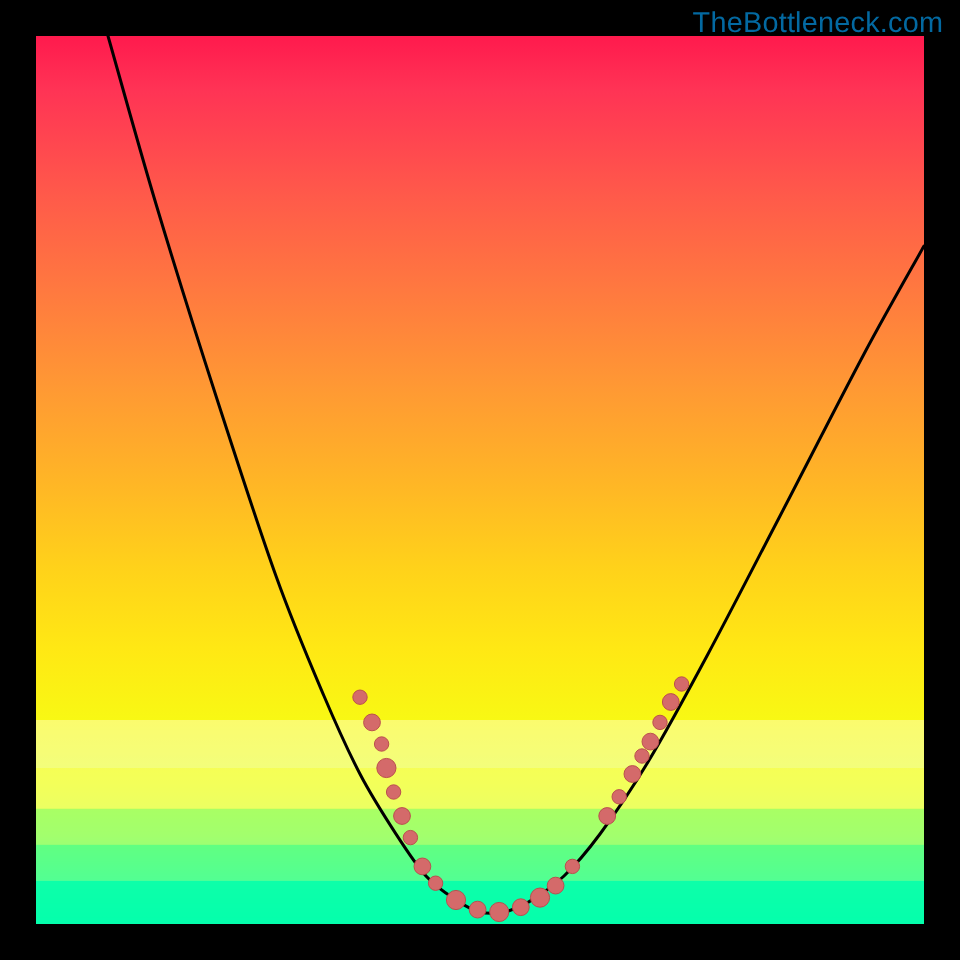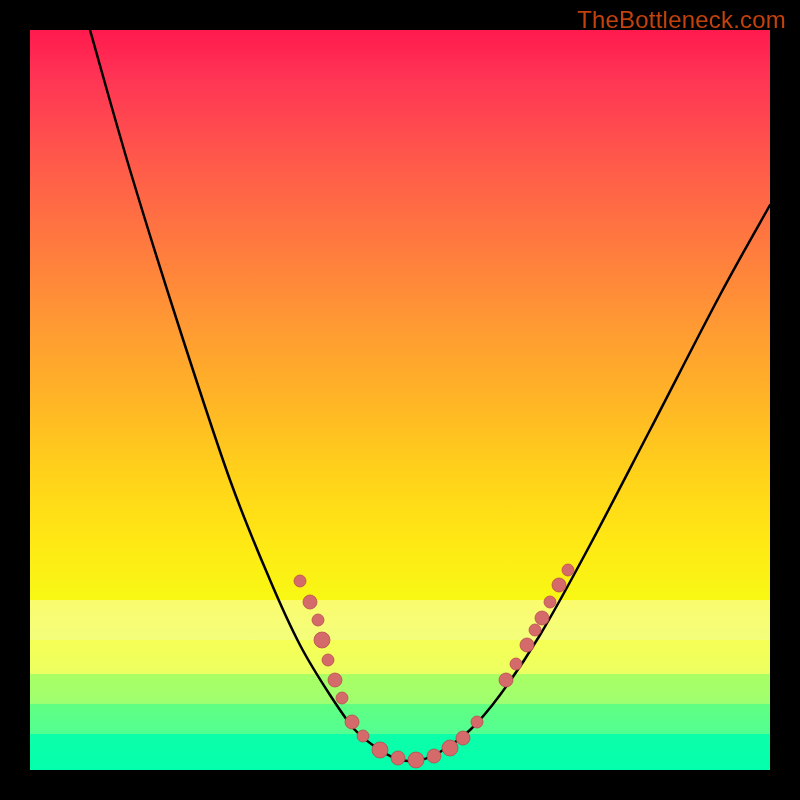--- a/index.html
+++ b/index.html
@@ -47,21 +47,21 @@
   }
   .b-pale   { bottom: 130px; height: 40px;  background: rgba(255,255,220,0.45); }
   .b-yellow { bottom: 96px;  height: 34px; background: rgba(255,255,120,0.55); }
   .b-green1 { bottom: 66px;  height: 30px; background: rgba(140,255,120,0.6); }
   .b-green2 { bottom: 36px;  height: 30px; background: rgba( 60,255,140,0.7); }
   .b-green3 { bottom:  0px;  height: 36px; background: rgba(  0,255,170,0.9); }
   .attribution {
     position: absolute;
     top: 6px;
     right: 14px;
-    color: #c2410c;
+    color: #0369a1;
     font-size: 24px;
     font-weight: 500;
     letter-spacing: 0.2px;
     user-select: none;
   }
   svg.curve {
     position: absolute;
     left: 30px;
     top: 30px;
     width: 740px;

